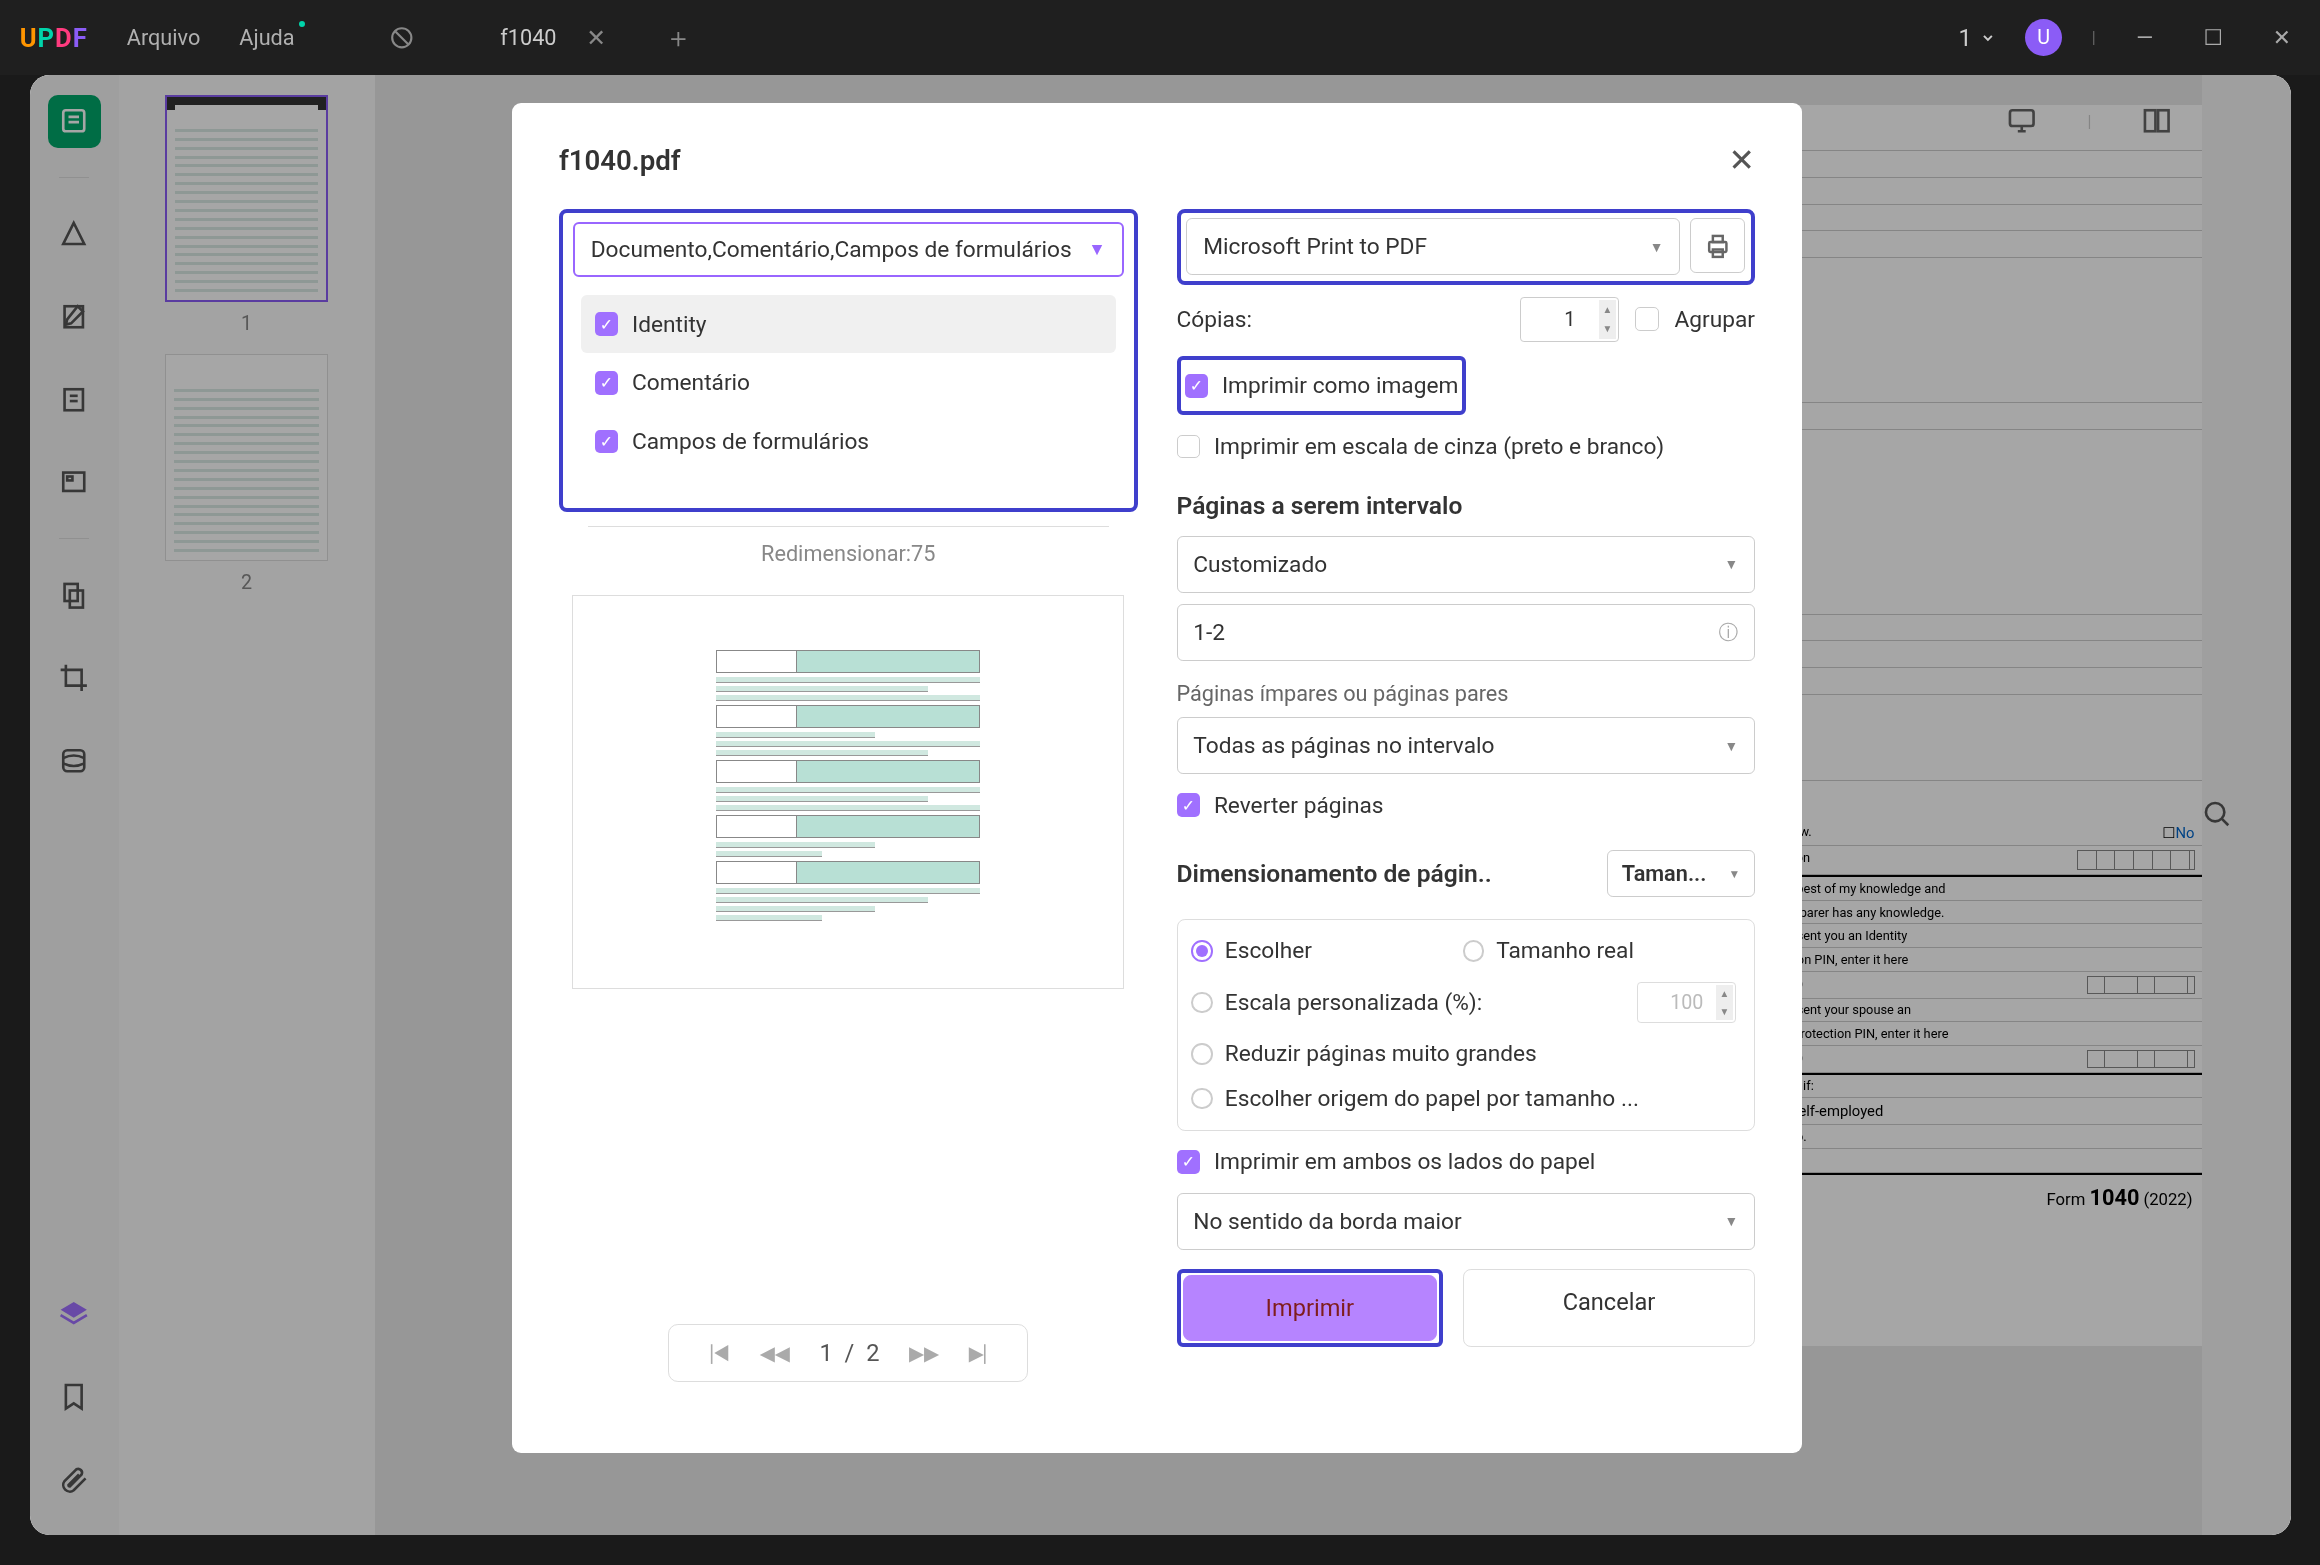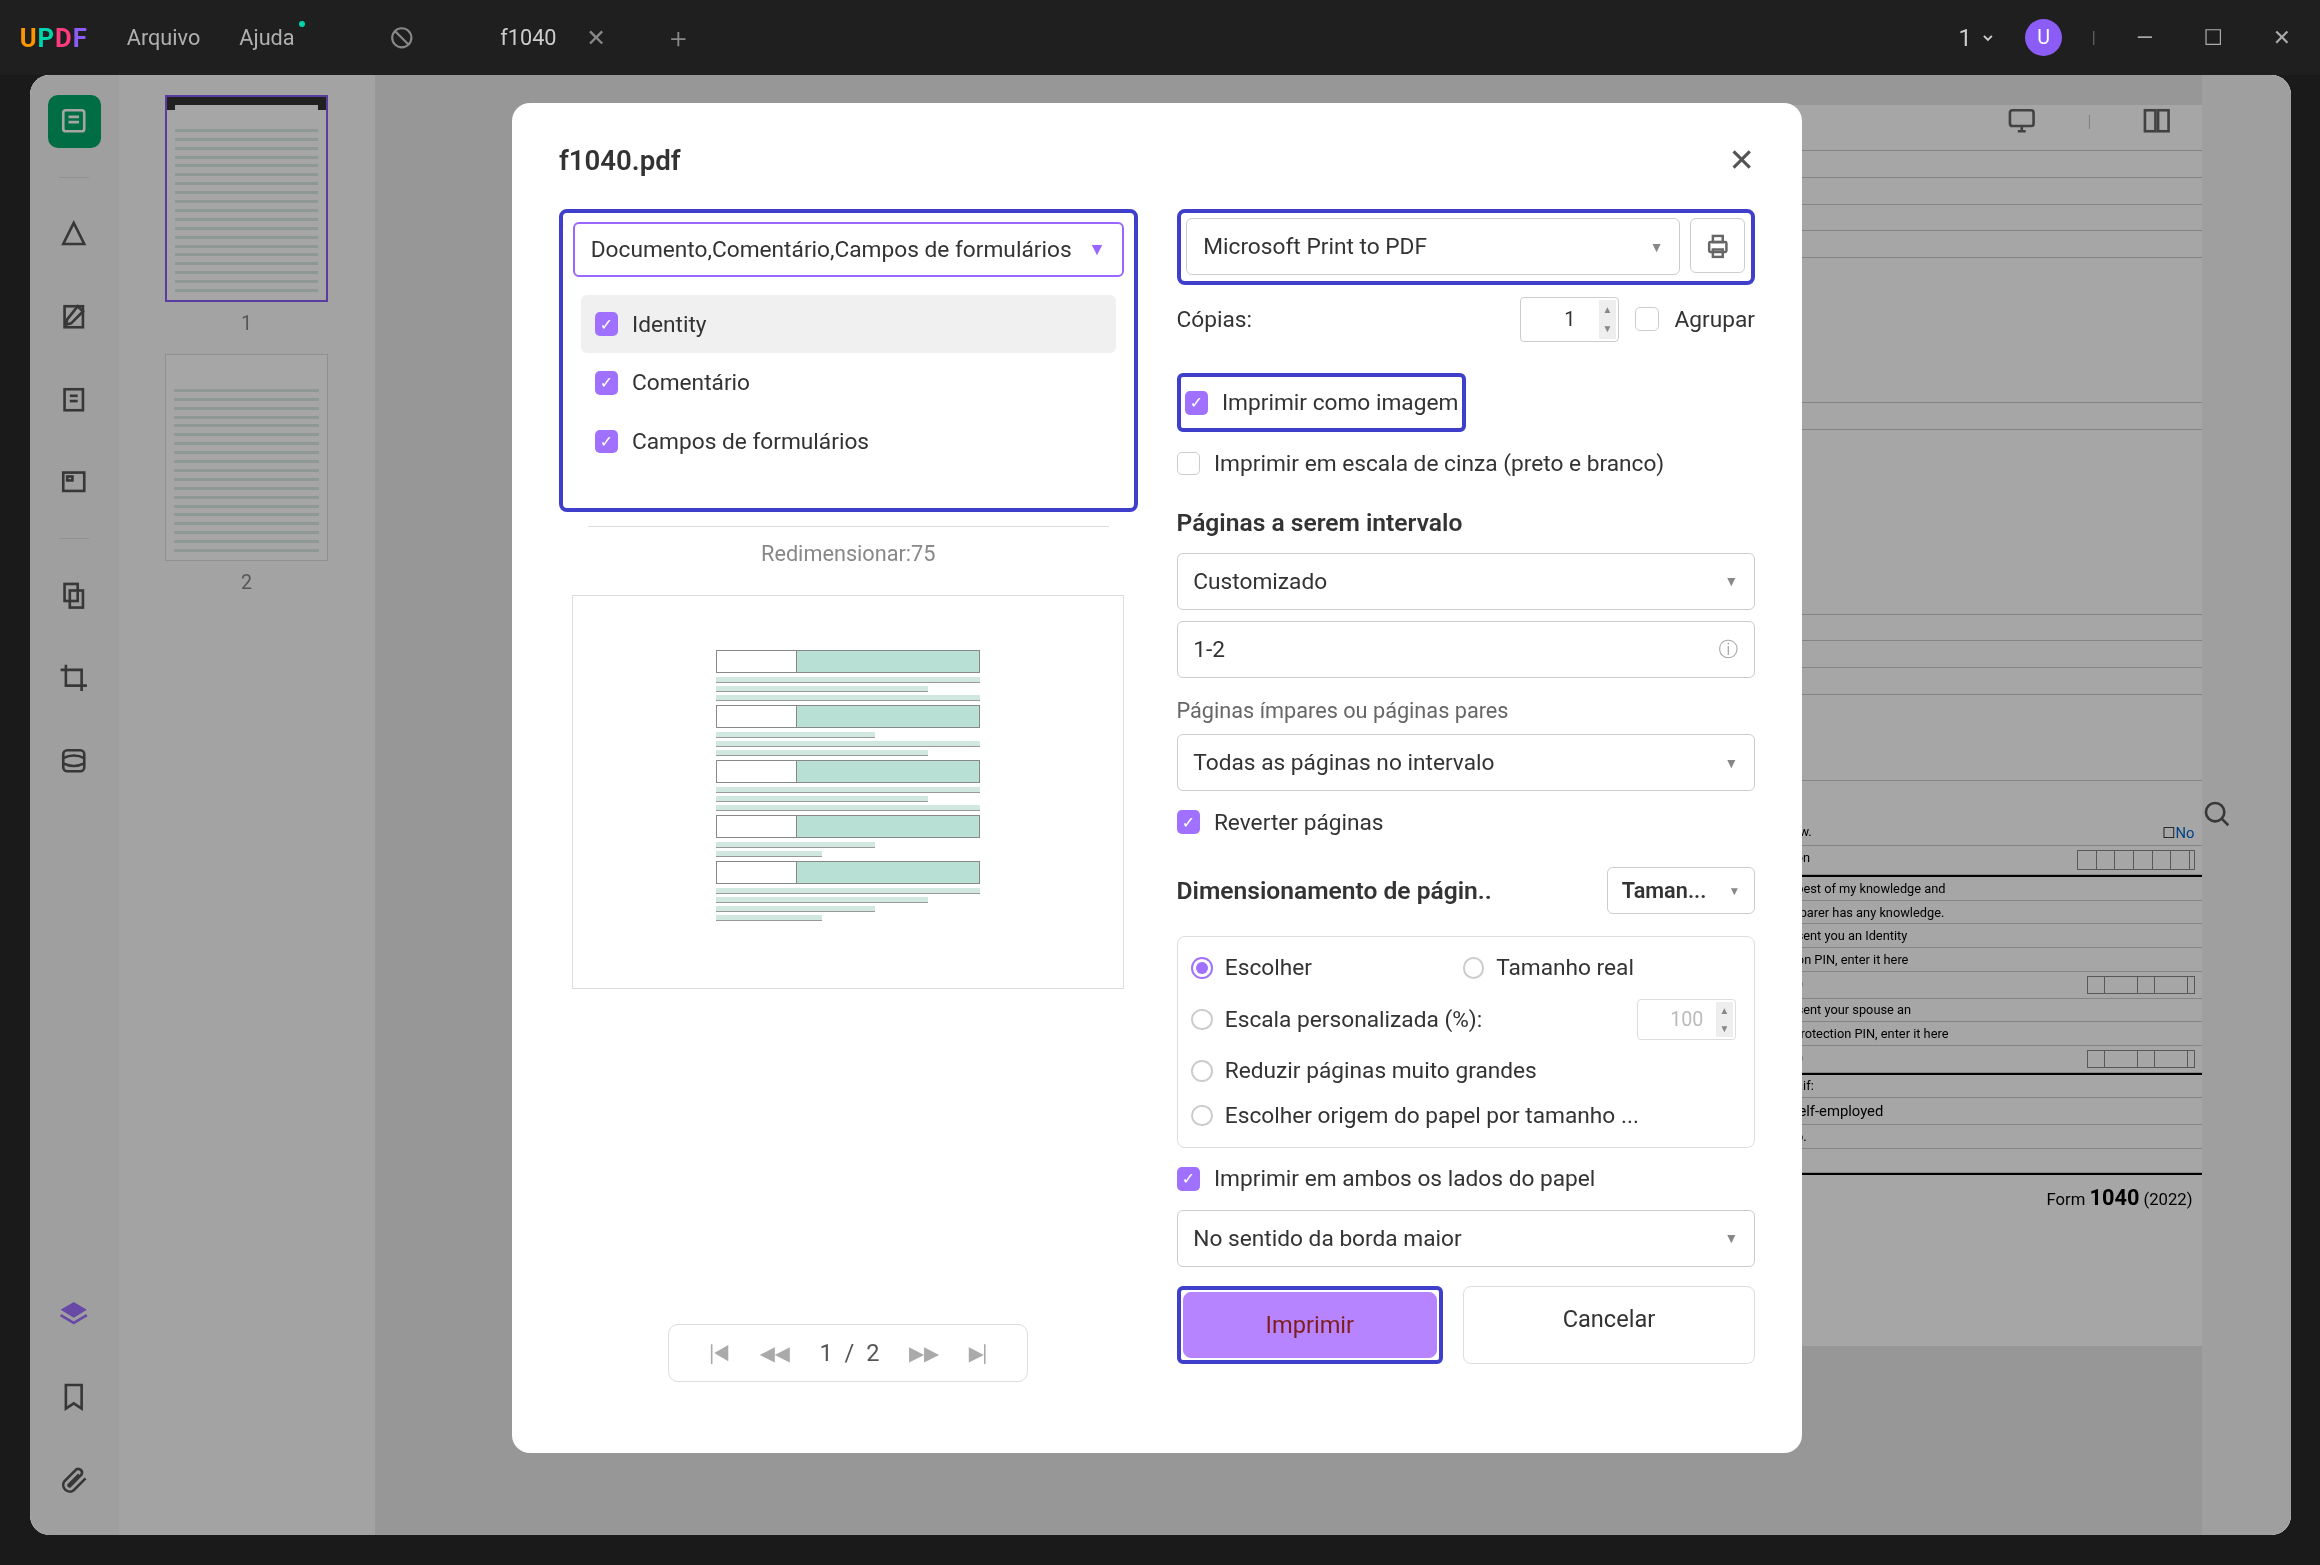--- a/index.html
+++ b/index.html
@@ -58,21 +58,21 @@
 
 
 .right-toolbar { width: 89px; background: #f5f5f5; display: flex; align-items: center; padding-top: 19.7px; gap: 39px; }
 .right-toolbar-bottom { margin-top: auto; display: flex; flex-direction: column; align-items: center; gap: 39px; padding-bottom: 29.6px; }
 .flower-icon { width: 35px; height: 35px; }
 
 
 .dim-overlay { position: absolute; inset: 0; background: rgba(0,0,0,0.35); }
 
 
-.print-dialog { position: absolute; top: 103px; left: 512px; width: 1290px; height: 1350px; background: #ffffff; border-radius: 18px; padding: 39px 47px; z-index: 100; }
+.print-dialog { position: absolute; top: 103px; left: 512px; width: 1290px; height: 1350px; background: #ffffff; border-radius: 9px; padding: 39px 47px; z-index: 100; }
 .dialog-header { display: flex; justify-content: space-between; align-items: center; margin-bottom: 29.6px; }
 .dialog-title { font-size: 27.6px; font-weight: 600; color: #333; }
 .dialog-close { font-size: 31.5px; color: #555; cursor: pointer; }
 
 .dialog-body { display: flex; gap: 39px; height: calc(100% - 79px); }
 .dialog-left { flex: 1; display: flex; flex-direction: column; align-items: center; position: relative; }
 .dialog-right { flex: 1; display: flex; flex-direction: column; gap: 11.8px; }
 
 
 .highlight-box { border: 4.9px solid #3f3fcc; border-radius: 7.9px; padding: 5.9px; }
@@ -104,21 +104,21 @@
 
 .preview-pager { position: absolute; bottom: 19.7px; display: flex; align-items: center; gap: 29.6px; border: 1px solid #ddd; border-radius: 9.9px; padding: 13.8px 23.6px; }
 .pager-btn { color: #aaa; font-size: 19.7px; cursor: pointer; }
 .pager-text { font-size: 23.6px; color: #555; display: flex; gap: 11.8px; }
 
 
 .printer-row { display: flex; gap: 9.9px; margin-bottom: 11.8px; }
 .printer-select { flex: 1; border: 1px solid #ccc; border-radius: 5.9px; padding: 13.8px 15.8px; display: flex; justify-content: space-between; align-items: center; font-size: 22.7px; color: #333; cursor: pointer; }
 .printer-icon-btn { width: 55px; height: 55px; border: 1px solid #ccc; border-radius: 5.9px; display: flex; align-items: center; justify-content: center; cursor: pointer; }
 
-.copies-row { display: flex; align-items: center; gap: 15.8px; font-size: 22.7px; color: #333; margin-bottom: 20px; }
+.copies-row { display: flex; align-items: center; gap: 15.8px; font-size: 22.7px; color: #333; margin-bottom: 3px; }
 .copies-label { flex: 1; }
 .spinner-input { width: 99px; border: 1px solid #ccc; border-radius: 3.9px; padding: 9.9px; text-align: center; font-size: 19.7px; position: relative; }
 .spinner-buttons { position: absolute; right: 2px; top: 2px; bottom: 2px; width: 17.7px; display: flex; flex-direction: column; }
 .spinner-btn { flex: 1; background: #eee; display: flex; align-items: center; justify-content: center; font-size: 9.9px; cursor: pointer; color: #888; }
 
 .check-row { display: flex; align-items: center; gap: 13.8px; font-size: 22.7px; color: #333; padding: 5.9px 0; }
 .check-row.tight { padding: 9.9px 2px; }
 
 .section-title { font-size: 24.6px; font-weight: 600; color: #333; margin-top: 13.8px; margin-bottom: 3.9px; }
 .section-title.inline { display: flex; justify-content: space-between; align-items: center; }

